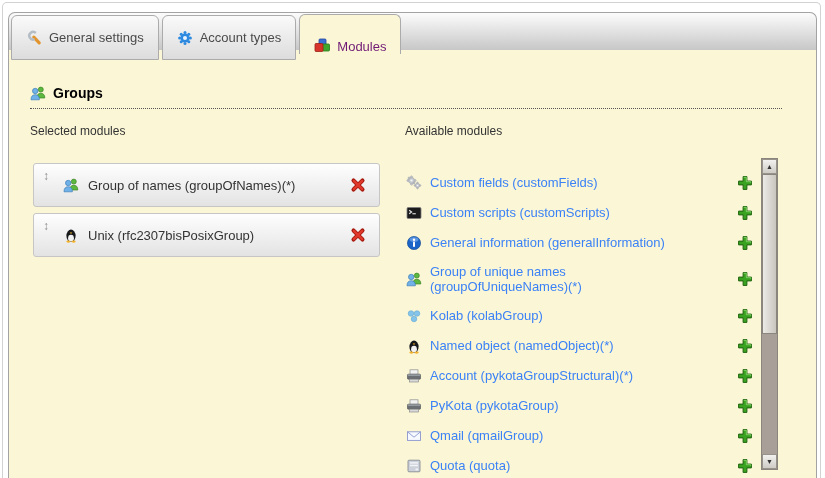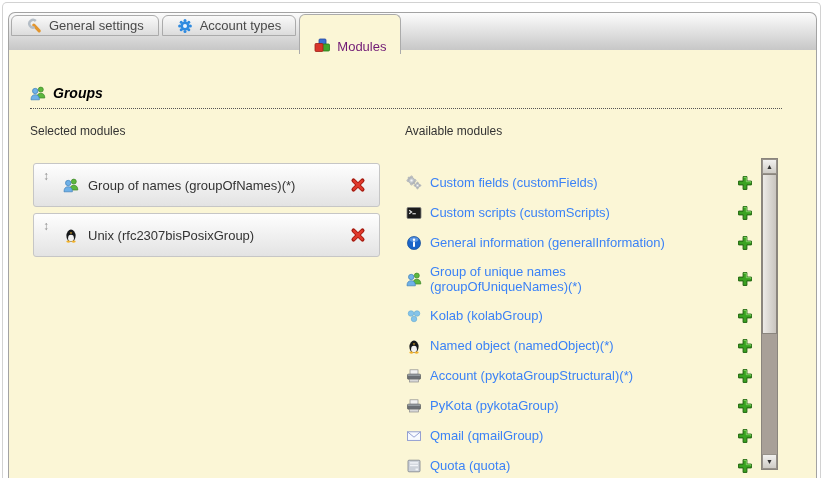--- a/index.html
+++ b/index.html
@@ -14,40 +14,40 @@
     pointer-events:none;
   }
   
   .tabbar {
     position:absolute; left:8px; top:12px; width:809px; height:38px;
     background:linear-gradient(#fcfcfc,#c7c7c7);
     border:1px solid #a3a3a3; border-bottom:none; border-radius:7px 7px 0 0;
     display:flex; align-items:flex-start; padding:2px 0 0 2px; gap:3px; z-index:2;
   }
   .tab {
-    display:flex; align-items:center; gap:7px; padding:0 14px; height:21px;
+    display:flex; align-items:center; gap:7px; padding:0 14px; height:45px;
     background:linear-gradient(#fafafa,#dcdcdc);
     border:1px solid #ababab; border-radius:6px 6px 0 0;
     font-size:13px; color:#4a4a4a; cursor:pointer; white-space:nowrap;
   }
   .tab.active {
     position:relative; z-index:4; margin-top:-1px; height:40px;
     background:#fbf6d6; border-bottom:none; color:#701a75;align-items:flex-end;
   }
   
   .content {
     position:absolute; left:8px; top:50px; width:809px; height:428px;
     background:#fbf6d6; border-left:1px solid #a3a3a3; border-right:1px solid #a3a3a3;
     z-index:1;
   }
   .section-heading {
     position:absolute; left:30px; top:85px; width:752px; z-index:3;
     display:flex; align-items:center; gap:7px;
     font-size:14px; font-weight:bold; color:#000;
-    padding-bottom:7px; border-bottom:1px dotted #555;font-style:italic;
+    padding-bottom:7px; border-bottom:1px dotted #555;
   }
   .col-label { position:absolute; z-index:3; font-size:12px; color:#333; }
   .col-label.sel { left:30px; top:124px; }
   .col-label.avail { left:405px; top:124px; }
   
   .selected-list {
     position:absolute; left:33px; top:163px; width:347px; z-index:3;
     display:flex; flex-direction:column; gap:6px;
   }
   .sel-row {

